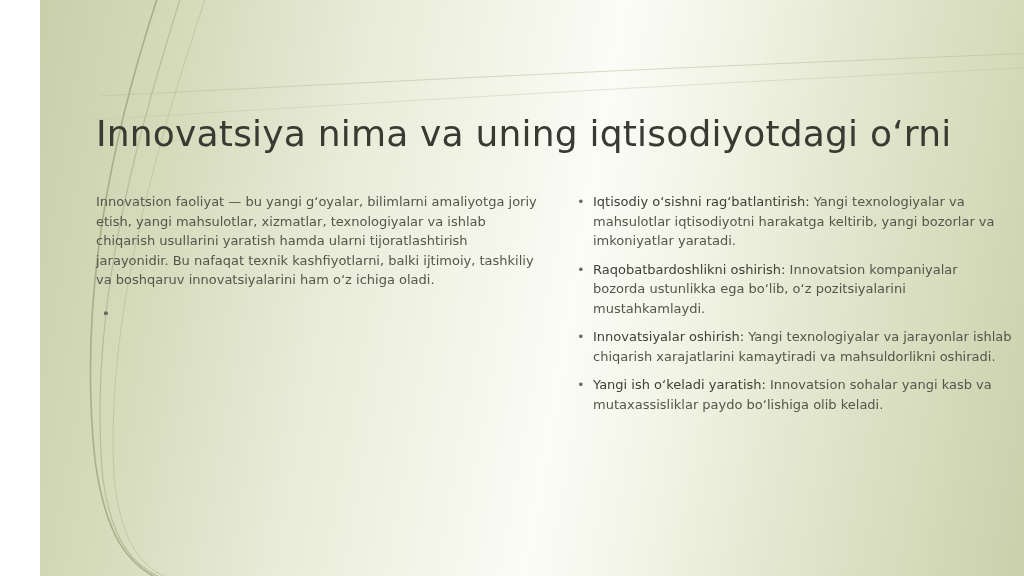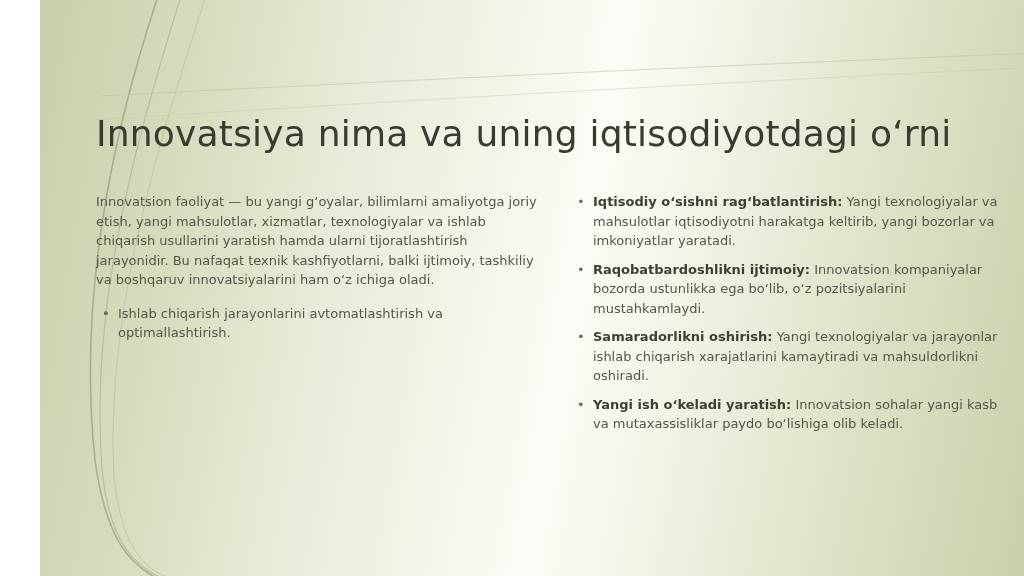--- a/index.html
+++ b/index.html
@@ -70,21 +70,21 @@
     padding-left: 22px;
   }
   ul.bullets li .dot {
     position: absolute;
     left: 6px;
     top: 0px;
     color: #6e6e60;
     font-size: 13px;
   }
   .lead {
-    font-weight: bold;
+    font-weight: normal;
     color: #3f3f35;
   }
 </style>
 </head>
 <body>
 
 <div class="slide">
 
   <svg class="swoosh" viewBox="0 0 1024 576" preserveAspectRatio="none">
     <path d="M120,-10 C 70,140 38,300 55,460 C 66,540 90,565 120,580" fill="none" stroke="#9aa07a" stroke-width="1.6" opacity="0.75"></path>
@@ -102,38 +102,37 @@
       <p class="para">Innovatsion faoliyat — bu yangi g‘oyalar, bilimlarni amaliyotga joriy etish, yangi mahsulotlar, xizmatlar, texnologiyalar va ishlab chiqarish usullarini yaratish hamda ularni tijoratlashtirish jarayonidir. Bu nafaqat texnik kashfiyotlarni, balki ijtimoiy, tashkiliy va boshqaruv innovatsiyalarini ham o‘z ichiga oladi.</p>
       <ul class="bullets">
         <li>
           <span class="dot">•</span>
         </li>
         <li>
           <span class="dot">•</span>
         </li>
         <li>
           <span class="dot">•</span>
-          <span>Ishlab chiqarish jarayonlarini avtomatlashtirish va optimallashtirish.</span>
         </li>
       </ul>
     </div>
 
     <div class="col">
       <ul class="bullets">
         <li>
           <span class="dot">•</span>
           <span class="lead">Iqtisodiy o‘sishni rag‘batlantirish:</span><span> Yangi texnologiyalar va mahsulotlar iqtisodiyotni harakatga keltirib, yangi bozorlar va imkoniyatlar yaratadi.</span>
         </li>
         <li>
           <span class="dot">•</span>
-          <span class="lead">Raqobatbardoshlikni ijtimoiy:</span><span> Innovatsion kompaniyalar bozorda ustunlikka ega bo‘lib, o‘z pozitsiyalarini mustahkamlaydi.</span>
+          <span class="lead">Raqobatbardoshlikni oshirish:</span><span> Innovatsion kompaniyalar bozorda ustunlikka ega bo‘lib, o‘z pozitsiyalarini mustahkamlaydi.</span>
         </li>
         <li>
           <span class="dot">•</span>
-          <span class="lead">Samaradorlikni oshirish:</span><span> Yangi texnologiyalar va jarayonlar ishlab chiqarish xarajatlarini kamaytiradi va mahsuldorlikni oshiradi.</span>
+          <span class="lead">Innovatsiyalar oshirish:</span><span> Yangi texnologiyalar va jarayonlar ishlab chiqarish xarajatlarini kamaytiradi va mahsuldorlikni oshiradi.</span>
         </li>
         <li>
           <span class="dot">•</span>
           <span class="lead">Yangi ish o‘keladi yaratish:</span><span> Innovatsion sohalar yangi kasb va mutaxassisliklar paydo bo‘lishiga olib keladi.</span>
         </li>
       </ul>
     </div>
 
   </div>
 </div>

